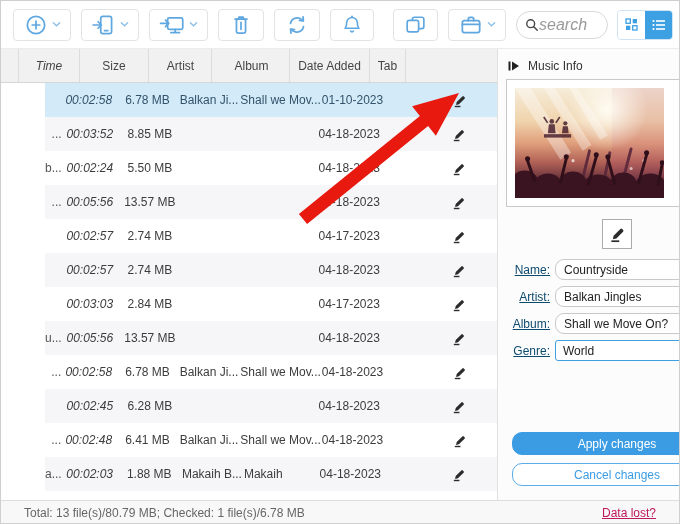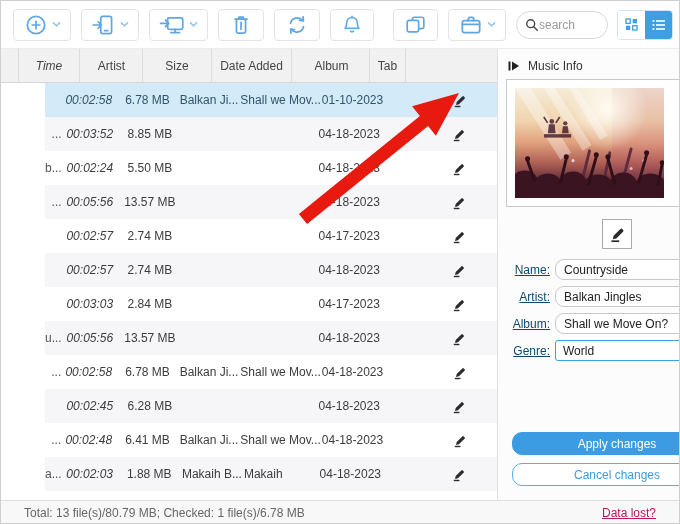--- a/index.html
+++ b/index.html
@@ -7,21 +7,21 @@
   body { font-family:"Liberation Sans", sans-serif; }
   .app { position:relative; width:680px; height:524px; border:1px solid #cfcfcf; background:#fff; overflow:hidden; }
 
   
   .toolbar { height:48px; display:flex; align-items:center; padding-left:12px; border-bottom:1px solid #ececec; background:#fff; }
   .tbtn { height:32px; display:flex; align-items:center; justify-content:center; gap:3px;
           border:1px solid #e3e3e3; border-radius:4px; background:#fff; margin-right:10px; padding:0 9px; cursor:pointer; }
   .tbtn svg { display:block; }
   .gap-lg { margin-right:19px; }
   .searchbox { height:28px; width:92px; border:1px solid #d9d9d9; border-radius:14px; display:flex; align-items:center; padding:0 8px; margin-right:9px; }
-  .searchbox input { border:none; outline:none; width:58px; font-size:12px; color:#555; font-family:"Liberation Sans",sans-serif; }
+  .searchbox input { border:none; outline:none; width:58px; font-size:16px; font-style:italic; color:#555; font-family:"Liberation Sans",sans-serif; }
   .searchbox input::placeholder { color:#9a9a9a; }
   .viewtoggle { height:30px; display:flex; border-radius:4px; overflow:hidden; border:1px solid #cfe3f4; }
   .vseg { width:27px; display:flex; align-items:center; justify-content:center; cursor:pointer; }
   .vseg.grid { background:#fff; }
   .vseg.list { background:#3da0e3; }
 
   
   .main { display:flex; height:451px; }
   .table-area { width:497px; border-right:1px solid #e0e0e0; display:flex; flex-direction:column; background:#fff; }
 
@@ -168,24 +168,24 @@
         </svg>
       </div>
     </div>
   </div>
 
   <div class="main">
     <div class="table-area">
       <div class="thead">
         <div class="th c-sliver"></div>
         <div class="th c-time">Time</div>
+        <div class="th c-size">Size</div>
         <div class="th c-artist" style="justify-content:center;">Artist</div>
-        <div class="th c-size">Size</div>
+        <div class="th c-album" style="justify-content:center;">Album</div>
         <div class="th c-date">Date Added</div>
-        <div class="th c-album" style="justify-content:center;">Album</div>
         <div class="th c-tab">Tab</div>
         <div class="th h-fill"></div>
       </div>
       <div class="tbody">
           <div class="tr selected">
     <div class="td c-sliver"></div>
     <div class="td c-time">00:02:58</div>
     <div class="td c-size">6.78 MB</div>
     <div class="td c-artist">Balkan Ji...</div>
     <div class="td c-album">Shall we Mov...</div>

